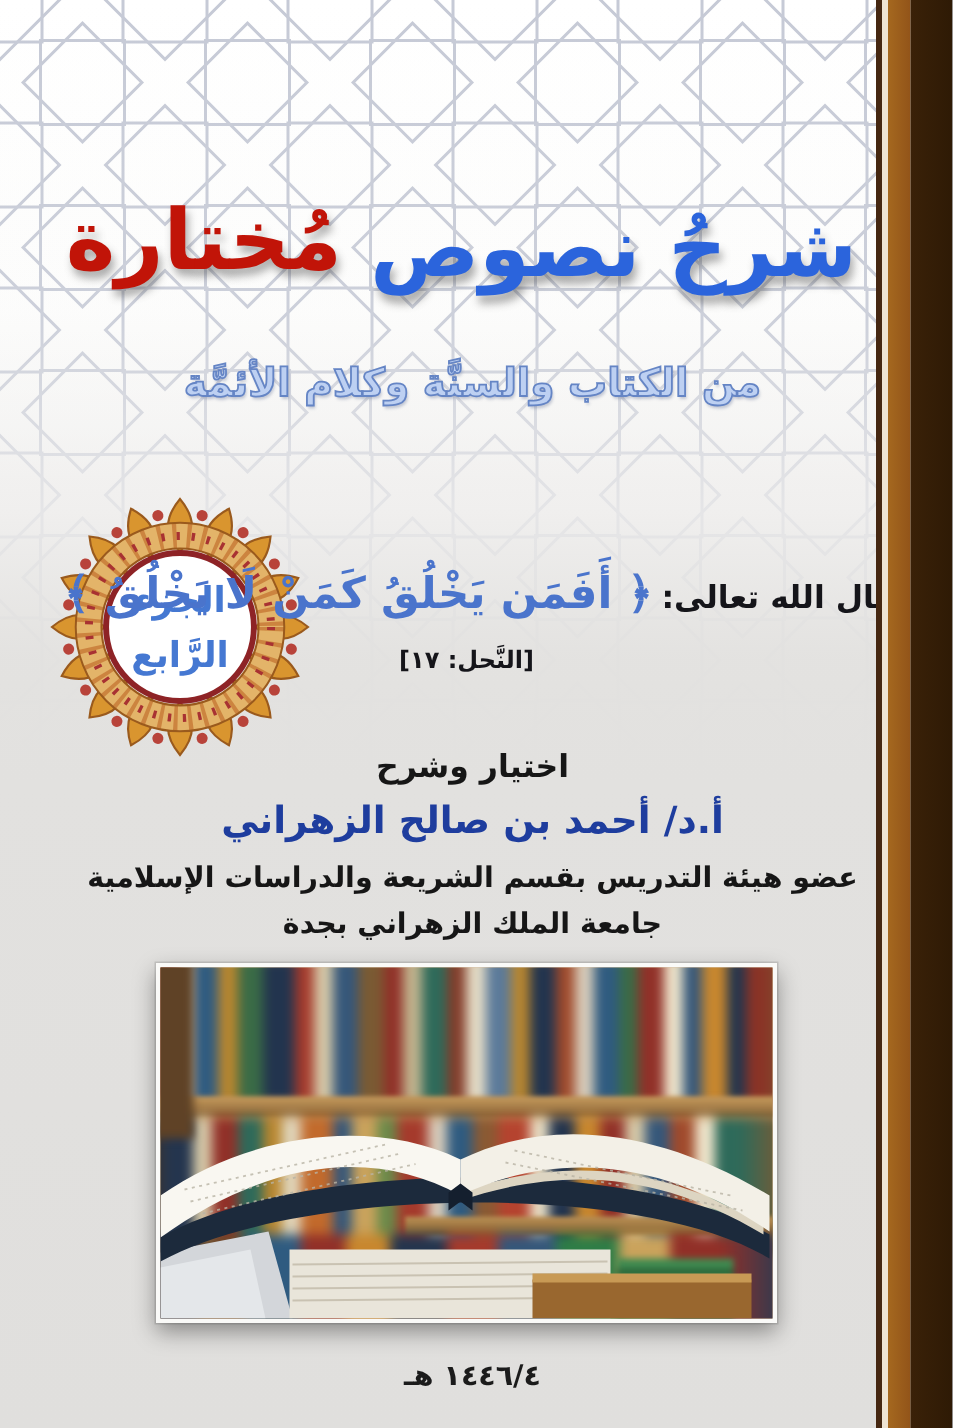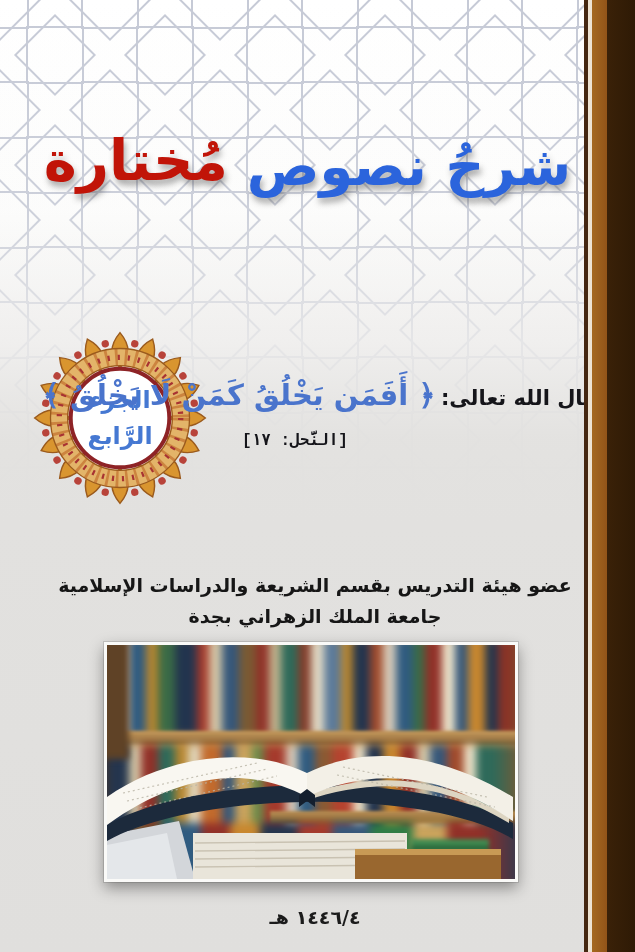--- a/index.html
+++ b/index.html
@@ -27,22 +27,22 @@
   .title .t-red{color:#c11408;font-size:56px;position:relative;top:-5px;}
   .subtitle{position:absolute;left:40px;width:550px;top:241px;direction:rtl;text-align:center;
     font-weight:bold;font-size:26px;color:#bdd0f2;-webkit-text-stroke:1.2px #6585c5;
     text-shadow:1px 2px 2px rgba(40,60,110,.25);}
   
   .badge{position:absolute;left:32px;top:330px;width:176px;height:176px;}
   
   .verse-line{position:absolute;left:200px;right:38px;top:378px;direction:rtl;text-align:center;white-space:nowrap;font-weight:bold;}
   .verse-intro{color:#15151a;font-size:21px;font-weight:bold;}
   .verse-text{color:#4a74cc;font-size:29px;font-weight:bold;}
-  .verse-ref{position:absolute;left:235px;top:430px;width:120px;direction:rtl;text-align:center;
-    color:#15151a;font-size:16px;font-weight:bold;font-family:Liberation Mono, monospace;}
+  .verse-ref{position:absolute;left:251px;top:430px;width:120px;direction:rtl;text-align:center;
+    color:#15151a;font-size:16px;font-weight:bold;}
   
   .center-col{position:absolute;left:35px;width:560px;direction:rtl;text-align:center;color:#161616;font-weight:bold;}
   .role{top:499px;font-size:21px;}
   .name{top:532px;font-size:25px;color:#1e3d9e;}
   .pos{top:574px;font-size:19px;}
   .univ{top:605px;font-size:19px;}
   .date{top:906px;font-size:19px;color:#1b1b1b;}
   
   .photo{position:absolute;left:104px;top:642px;width:408px;height:234px;z-index:5;
     border:3px solid #fafaf8;box-shadow:0 6px 14px rgba(0,0,0,.38),0 0 0 1px #c6c5c3;
@@ -99,20 +99,21 @@
   </svg>
   <div class="fade-layer"></div>
 
   <div class="content">
 
     <div class="title">
       <span class="t-blue">شرحُ نصوص</span>
       <span class="t-red">مُختارة</span>
     </div>
 
+    <div class="subtitle">من الكتاب والسنَّة وكلام الأئمَّة</div>
 
     <svg class="badge" viewBox="-100 -100 200 200" xmlns="http://www.w3.org/2000/svg">
       <defs>
         <path id="petal" d="M0,-97 C10,-85 14,-71 0,-57 C-14,-71 -10,-85 0,-97 Z"></path>
         <circle id="tipdot" cy="-86" r="4.2"></circle>
       </defs>
       <g fill="#d9952f" stroke="#9a5a1d" stroke-width="1.6">
         <use href="#petal"></use>
           <use href="#petal" transform="rotate(22.5)"></use>
           <use href="#petal" transform="rotate(45)"></use>
@@ -157,20 +158,22 @@
       <text y="-11" text-anchor="middle" font-size="27" font-weight="bold" fill="#4578d2">الجزء</text>
       <text y="30" text-anchor="middle" font-size="27" font-weight="bold" fill="#4578d2">الرَّابع</text>
     </svg>
 
     <div class="verse-line">
       <span class="verse-intro">قال الله تعالى:</span>
       <span class="verse-text">﴿ أَفَمَن يَخْلُقُ كَمَنْ لَا يَخْلُقُ ﴾</span>
     </div>
     <div class="verse-ref">[النَّحل: ١٧]</div>
 
+    <div class="center-col role">اختيار وشرح</div>
+    <div class="center-col name">أ.د/ أحمد بن صالح الزهراني</div>
     <div class="center-col pos">عضو هيئة التدريس بقسم الشريعة والدراسات الإسلامية</div>
     <div class="center-col univ">جامعة الملك الزهراني بجدة</div>
 
     <div class="photo">
       <div class="row row1"></div>
       <div class="board1"></div>
       <div class="row row2"></div>
       <div class="board2"></div>
       <div class="row row3"></div>
       <div class="case-edge"></div>

